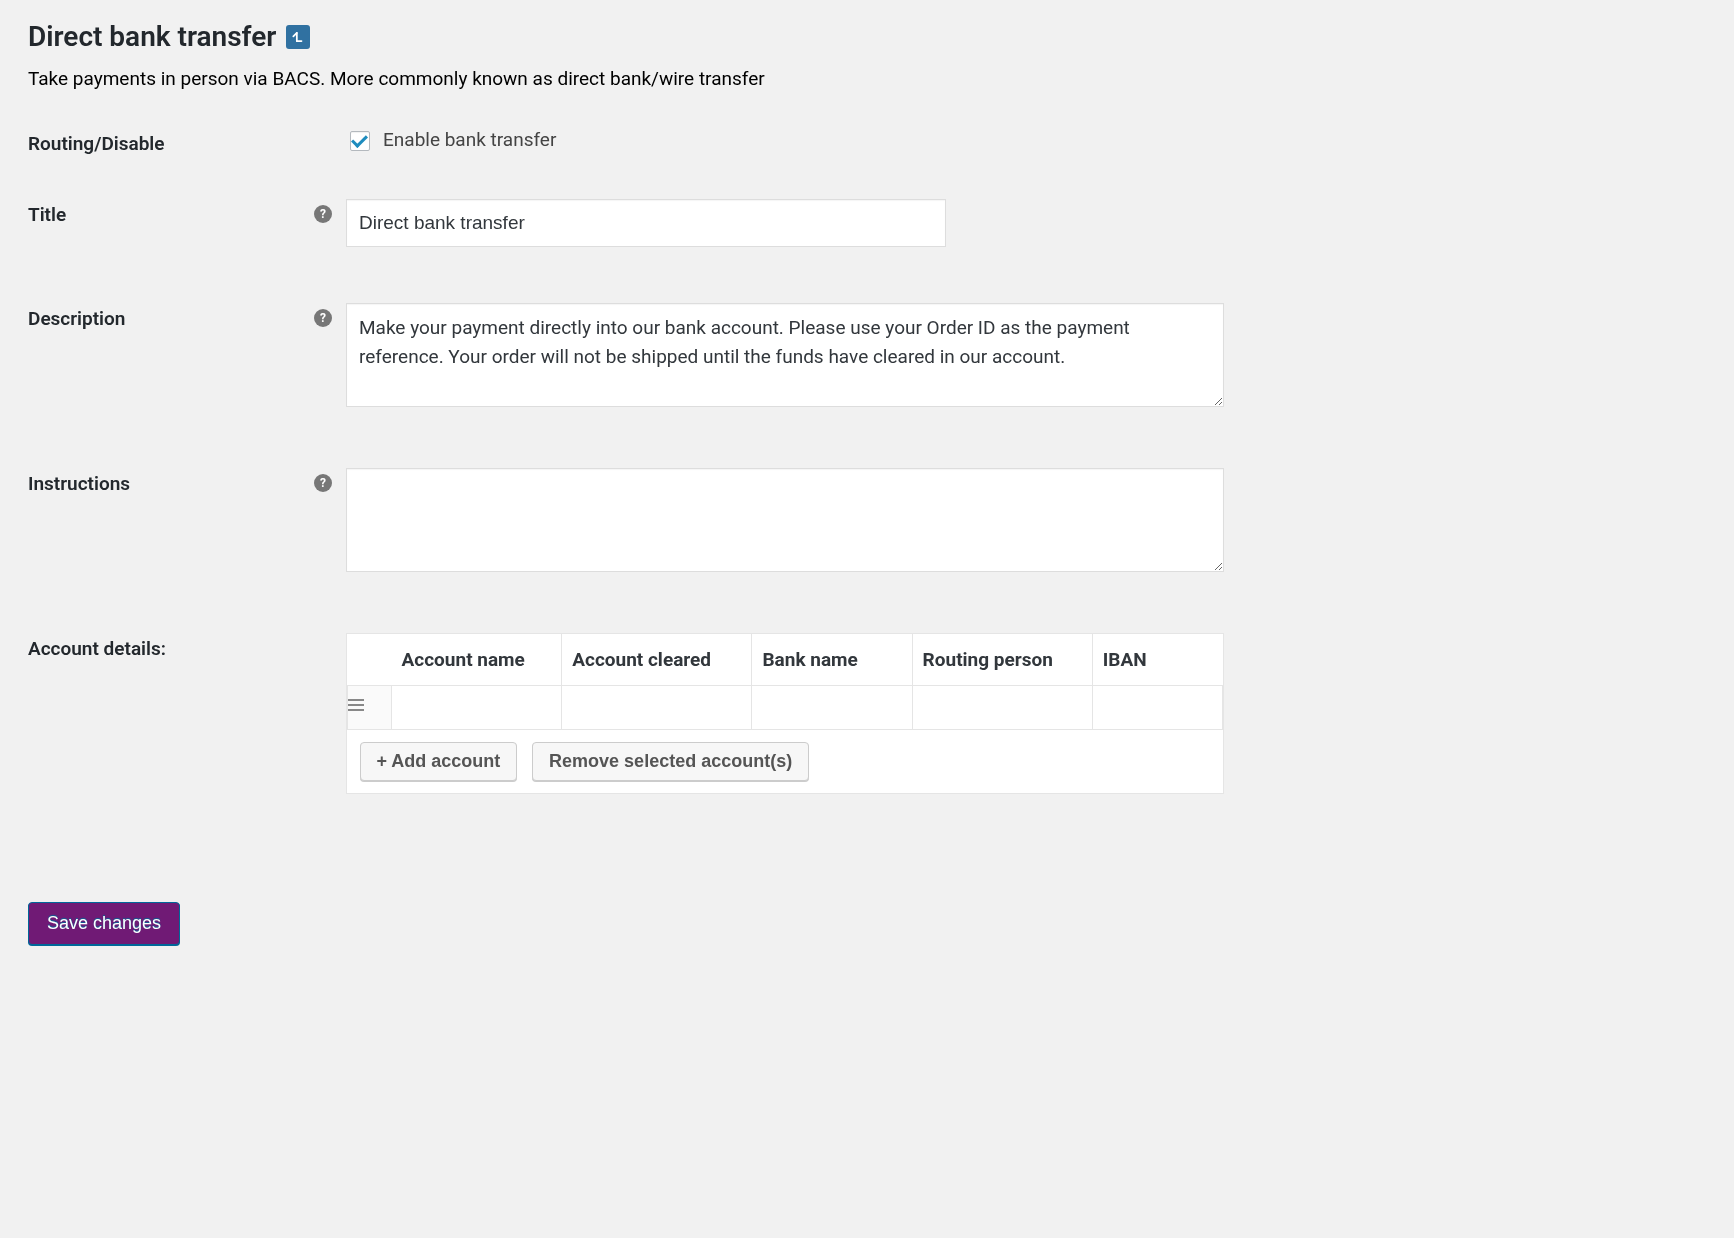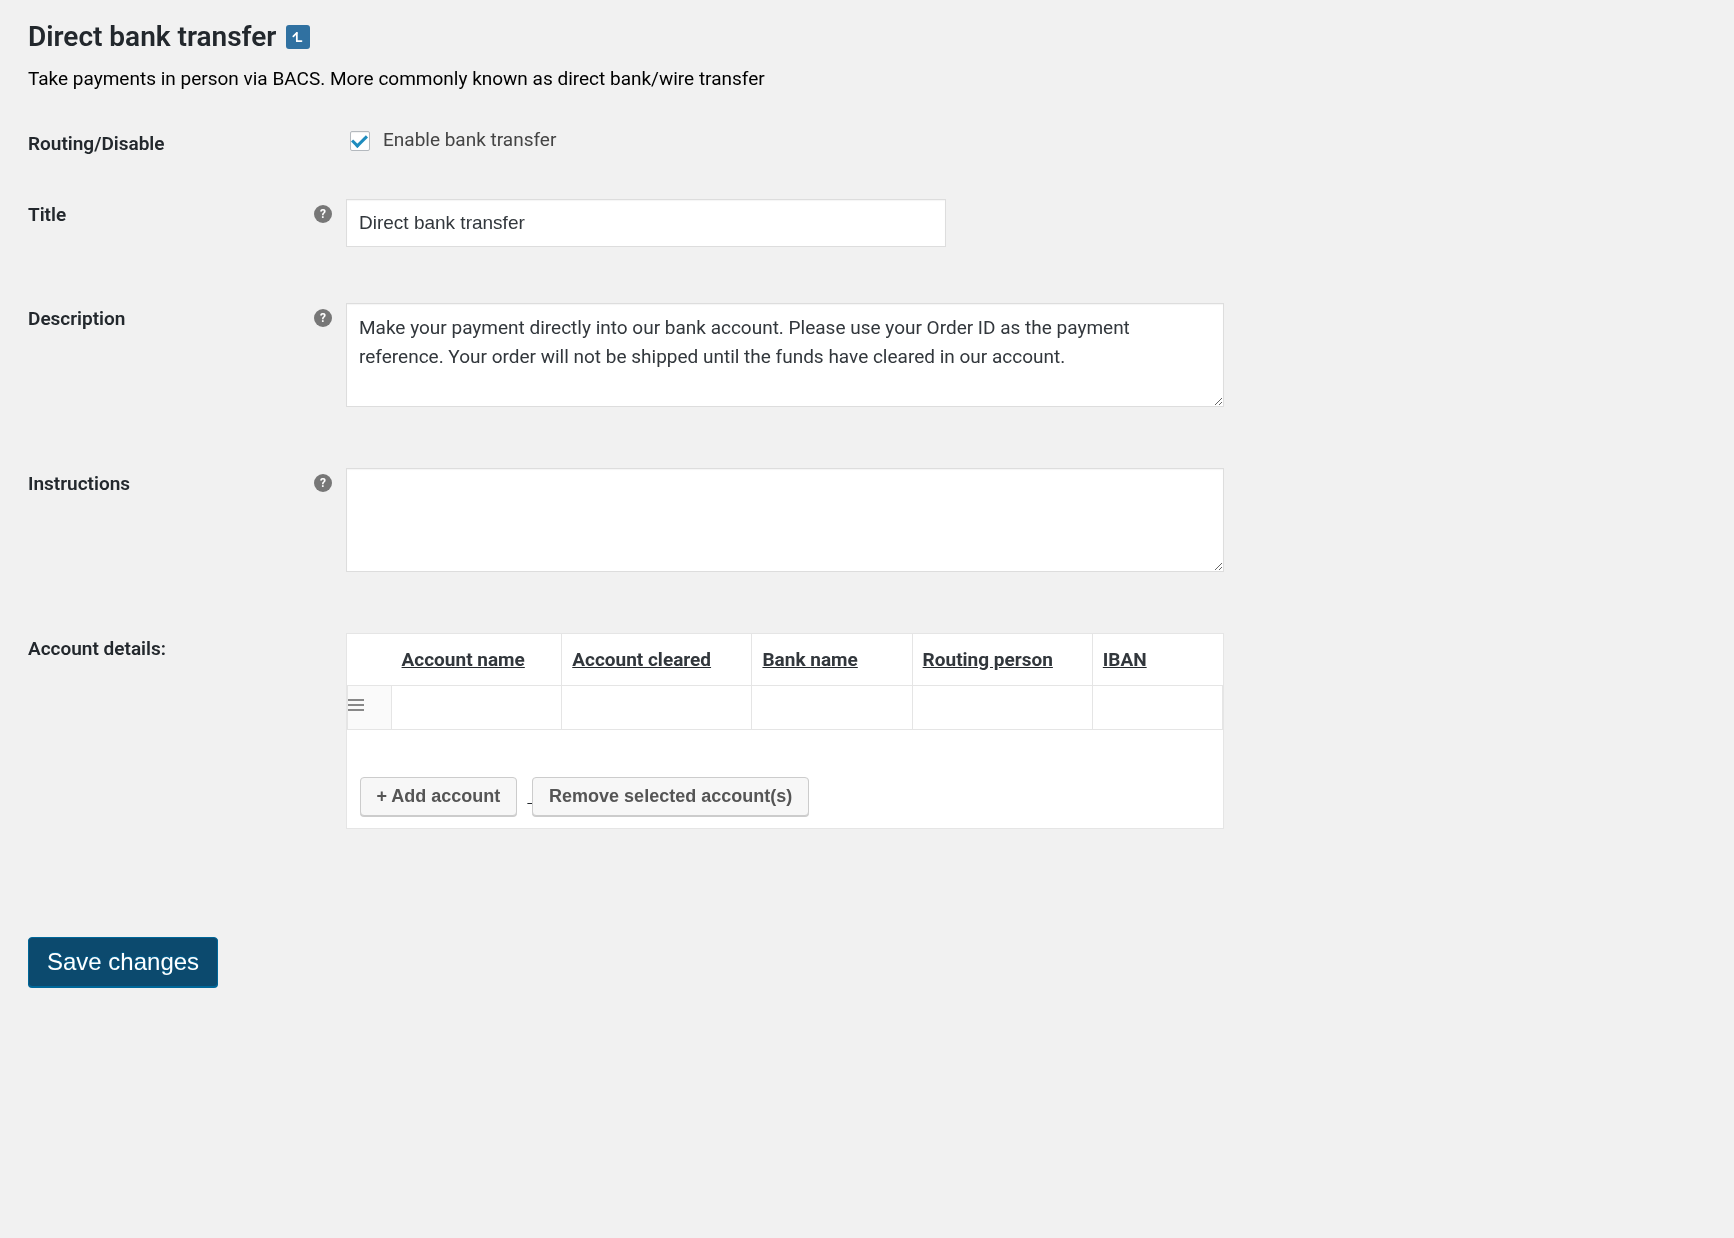--- a/index.html
+++ b/index.html
@@ -135,21 +135,20 @@
   .accounts-panel {
     background: #fff;
     border: 1px solid #e5e5e5;
     width: 878px;
     max-width: 100%;
   }
   table.accounts {
     border-collapse: collapse;
     width: 100%;
     table-layout: fixed;
-    text-decoration: underline;
   }
   table.accounts th, table.accounts td {
     border: 1px solid #e5e5e5;
     font-size: 19px;
     text-align: left;
     padding: 0;
   }
   table.accounts thead th {
     border-top: none;
     font-weight: 700;
@@ -202,28 +201,27 @@
     border: 1px solid #ccc;
     color: #555;
     font-size: 18px;
     font-weight: 600;
     padding: 8px 16px;
     border-radius: 4px;
     cursor: pointer;
     margin-right: 10px;
     box-shadow: 0 1px 0 #ccc;
     text-shadow: none;
-    margin-top: 35px;
   }
   .primary-btn {
     display: inline-block;
-    background: #0c4a6e;
+    background: #701a75;
     border: 1px solid #006799;
     color: #fff;
-    font-size: 24px;
+    font-size: 18px;
     font-weight: 400;
     padding: 10px 18px;
     border-radius: 4px;
     cursor: pointer;
     box-shadow: 0 1px 0 #006799;
     text-shadow: 0 -1px 1px #006799;
     margin-top: 52px;
   }
 </style>
 </head>

